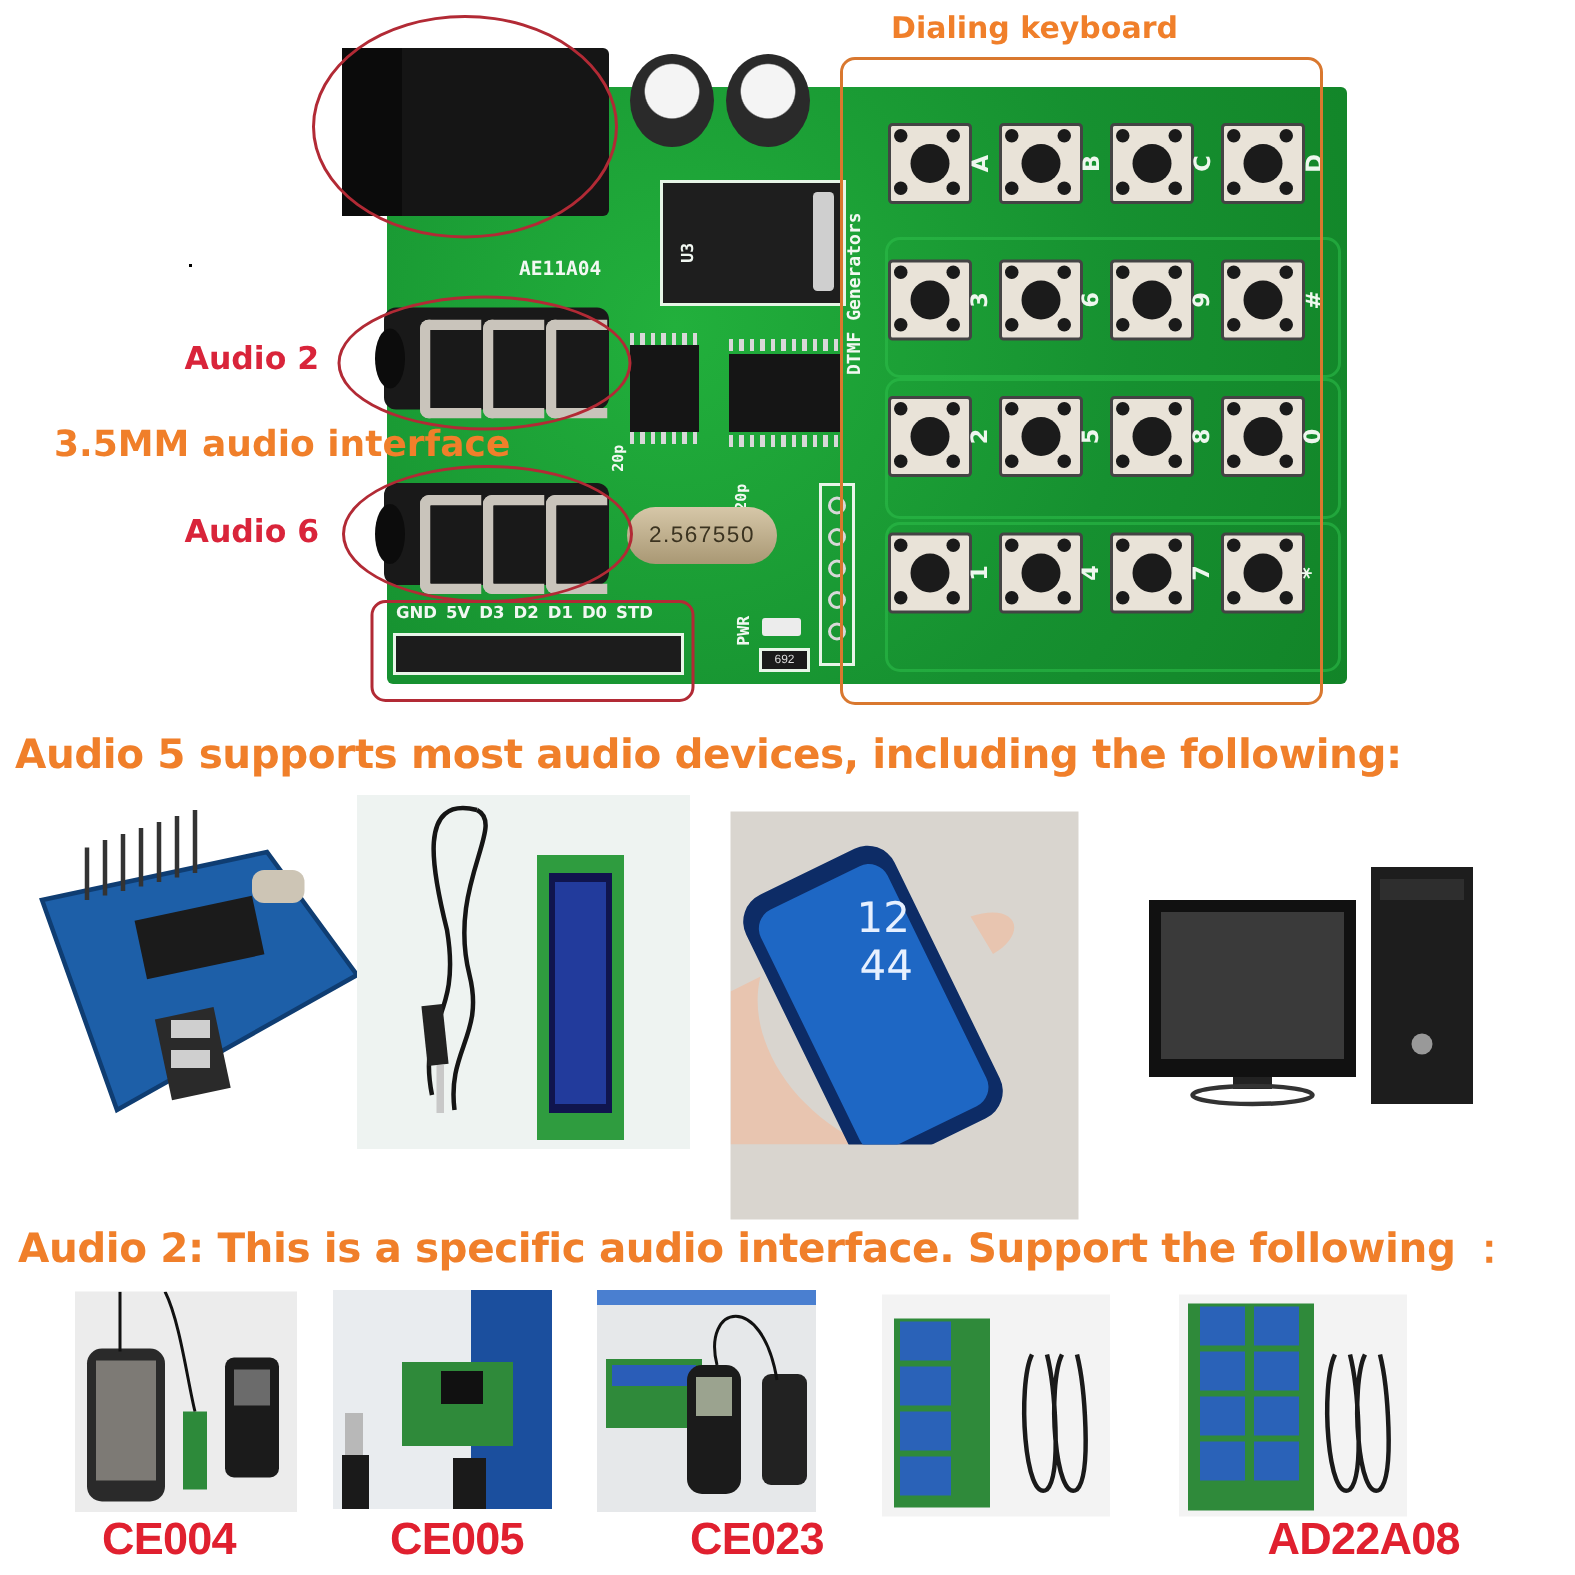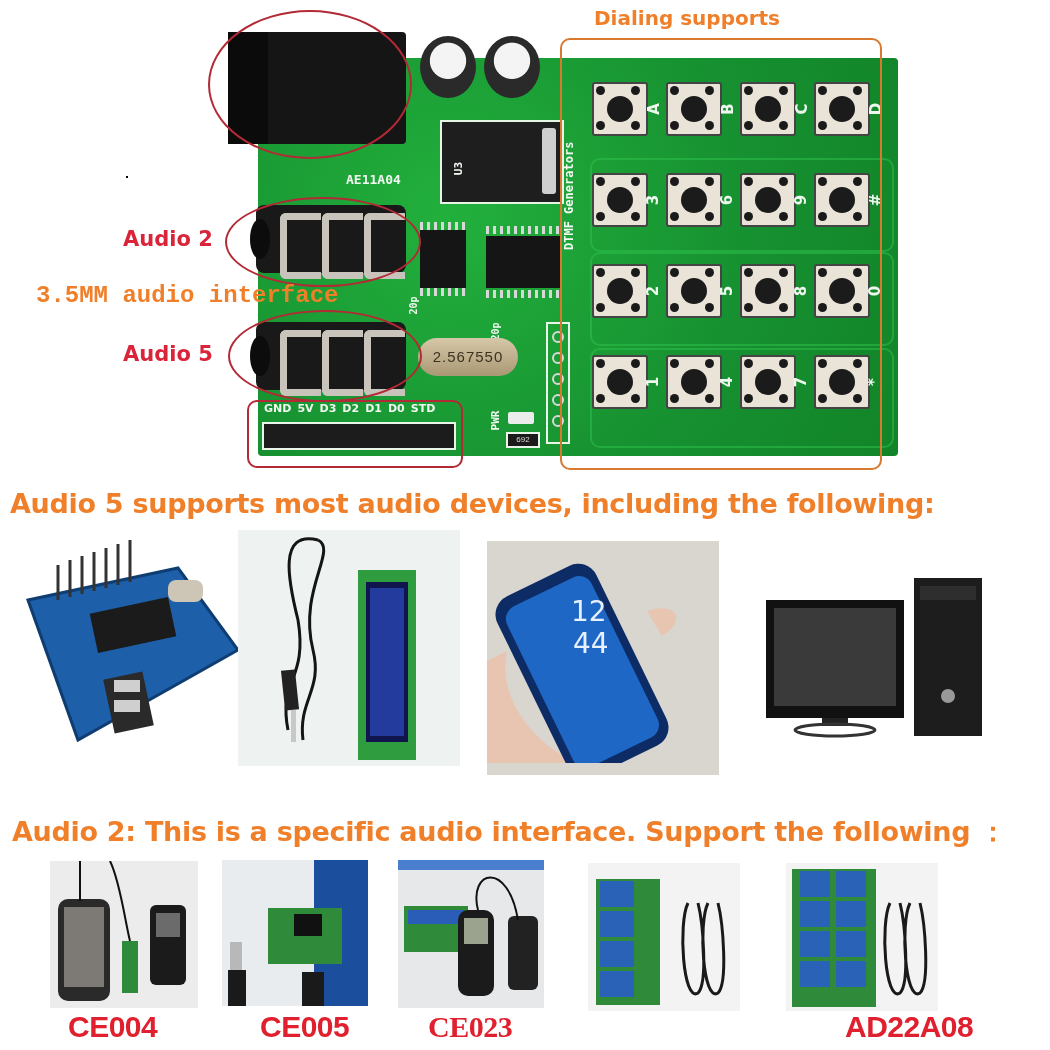--- a/index.html
+++ b/index.html
@@ -293,24 +293,24 @@
       <span class="key-label">*</span>
     </div>
 </div>
 
 <div class="abs ring-red" style="left:208px;top:10px;width:200px;height:145px;"></div>
 <div class="abs ring-red" style="left:225px;top:197px;width:192px;height:86px;"></div>
 <div class="abs ring-red" style="left:228px;top:310px;width:190px;height:88px;"></div>
 <div class="abs box-red" style="left:247px;top:400px;width:212px;height:64px;"></div>
 <div class="abs box-orange" style="left:560px;top:38px;width:318px;height:428px;"></div>
 
-<div class="abs label-orange" style="left:594px;top:6px;font-size:20px;">Dialing supports</div>
+<div class="abs label-orange" style="left:594px;top:6px;font-size:20px;">Dialing keyboard</div>
 <div class="abs label-red" style="left:123px;top:227px;font-size:21px;">Audio 2</div>
-<div class="abs label-red" style="left:123px;top:342px;font-size:21px;">Audio 5</div>
-<div class="abs label-orange" style="left:36px;top:282px;font-size:24px;white-space:nowrap;font-family:Liberation Mono, monospace;">3.5MM audio interface</div>
+<div class="abs label-red" style="left:123px;top:342px;font-size:21px;">Audio 6</div>
+<div class="abs label-orange" style="left:36px;top:282px;font-size:24px;white-space:nowrap;">3.5MM audio interface</div>
 <div class="abs" style="left:126px;top:176px;width:2px;height:2px;background:#000;"></div>
 
 <div class="abs heading" style="left:10px;top:488px;">Audio 5 supports most audio devices, including the following:</div>
 
 <div class="photo" style="left:18px;top:540px;width:222px;height:212px;">
   <svg width="222" height="212" viewBox="0 0 222 212">
     <polygon points="10,60 160,28 220,110 60,200" fill="#1d5fa8"></polygon>
     <polygon points="10,60 160,28 220,110 60,200" fill="none" stroke="#0f3d72" stroke-width="3"></polygon>
     <rect x="75" y="65" width="80" height="40" fill="#1b1b1b" transform="rotate(-12 115 85)"></rect>
     <g stroke="#333" stroke-width="3">
@@ -334,21 +334,21 @@
     <path d="M80 10 C40 0 50 50 60 90 C70 150 40 150 50 200" fill="none" stroke="#151515" stroke-width="3"></path>
     <path d="M80 10 C100 20 60 60 75 120 C85 160 60 170 65 210" fill="none" stroke="#151515" stroke-width="3"></path>
     <rect x="45" y="140" width="14" height="40" fill="#222" transform="rotate(-6 52 160)"></rect>
     <rect x="53" y="180" width="5" height="32" fill="#c8c8c8"></rect>
     <rect x="120" y="40" width="58" height="190" fill="#2f9c3f"></rect>
     <rect x="128" y="52" width="42" height="160" fill="#10154e"></rect>
     <rect x="132" y="58" width="34" height="148" fill="#223b9c"></rect>
   </svg>
 </div>
 
-<div class="photo" style="left:487px;top:541px;width:232px;height:234px;background:#d9d5cf;">
+<div class="photo" style="left:487px;top:541px;width:232px;height:272px;background:#d9d5cf;">
   <svg width="232" height="222" viewBox="0 0 232 222">
     <path d="M20 110 C10 150 40 200 90 222 L0 222 L0 120 Z" fill="#e8c5b0"></path>
     <path d="M160 70 C190 60 200 80 175 95 Z" fill="#e8c5b0"></path>
     <rect x="40" y="30" width="110" height="200" rx="20" fill="#0d2c66" transform="rotate(-26 95 130)"></rect>
     <rect x="48" y="42" width="94" height="178" rx="14" fill="#1e67c4" transform="rotate(-26 95 130)"></rect>
     <text x="84" y="80" fill="#e6f0ff" font-size="28" font-family="DejaVu Sans, sans-serif">12</text>
     <text x="86" y="112" fill="#e6f0ff" font-size="28" font-family="DejaVu Sans, sans-serif">44</text>
   </svg>
 </div>
 
@@ -394,21 +394,21 @@
   <svg width="146" height="148" viewBox="0 0 146 148">
     <rect x="0" y="0" width="146" height="10" fill="#4a7fd0"></rect>
     <rect x="6" y="46" width="64" height="46" fill="#2f8a3a"></rect>
     <rect x="10" y="50" width="56" height="14" fill="#2a5db8"></rect>
     <rect x="60" y="50" width="36" height="86" rx="10" fill="#1b1b1b"></rect>
     <rect x="66" y="58" width="24" height="26" fill="#9ba38f"></rect>
     <rect x="110" y="56" width="30" height="74" rx="6" fill="#222"></rect>
     <path d="M80 50 C70 10 110 0 120 60" stroke="#111" stroke-width="2" fill="none"></path>
   </svg>
 </div>
-<div class="abs model-label" style="left:428px;top:1010px;font-family:Liberation Serif, serif;">CE023</div>
+<div class="abs model-label" style="left:460px;top:1010px;">CE023</div>
 
 <div class="photo" style="left:588px;top:863px;width:152px;height:148px;background:#f3f3f3;">
   <svg width="152" height="148" viewBox="0 0 152 148">
     <rect x="8" y="16" width="64" height="126" fill="#2f8a3a"></rect>
     <rect x="12" y="18" width="34" height="26" fill="#2a62b8"></rect>
       <rect x="12" y="48" width="34" height="26" fill="#2a62b8"></rect>
     <rect x="12" y="78" width="34" height="26" fill="#2a62b8"></rect>
       <rect x="12" y="108" width="34" height="26" fill="#2a62b8"></rect>
     <path d="M100 40 C90 60 95 140 110 130 C120 120 115 60 110 40 M120 40 C110 60 115 140 130 130 C140 120 135 60 130 40" stroke="#1a1a1a" stroke-width="3" fill="none"></path>
   </svg>

